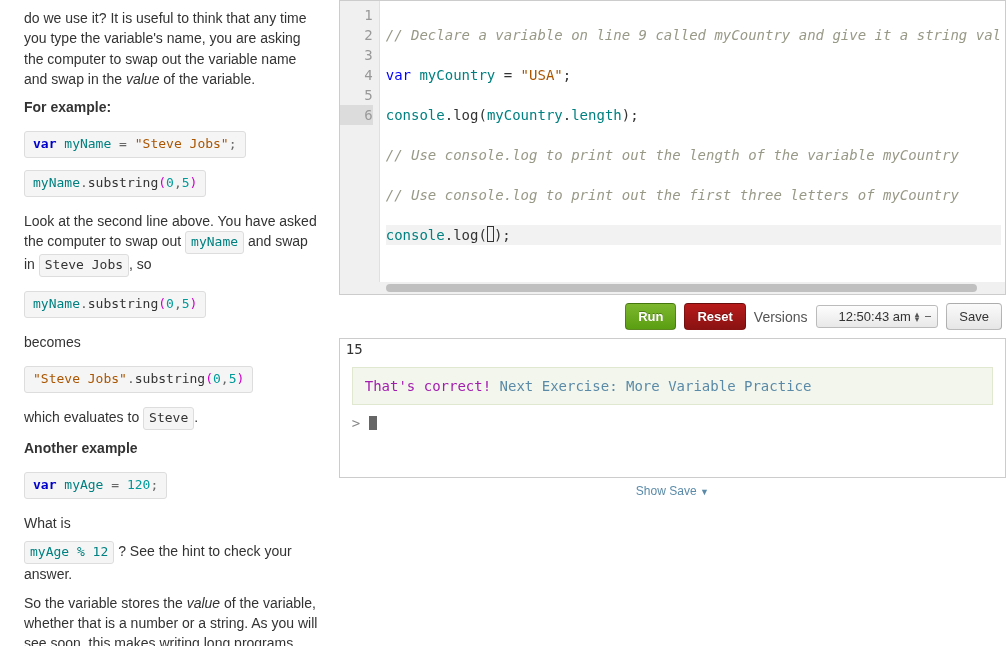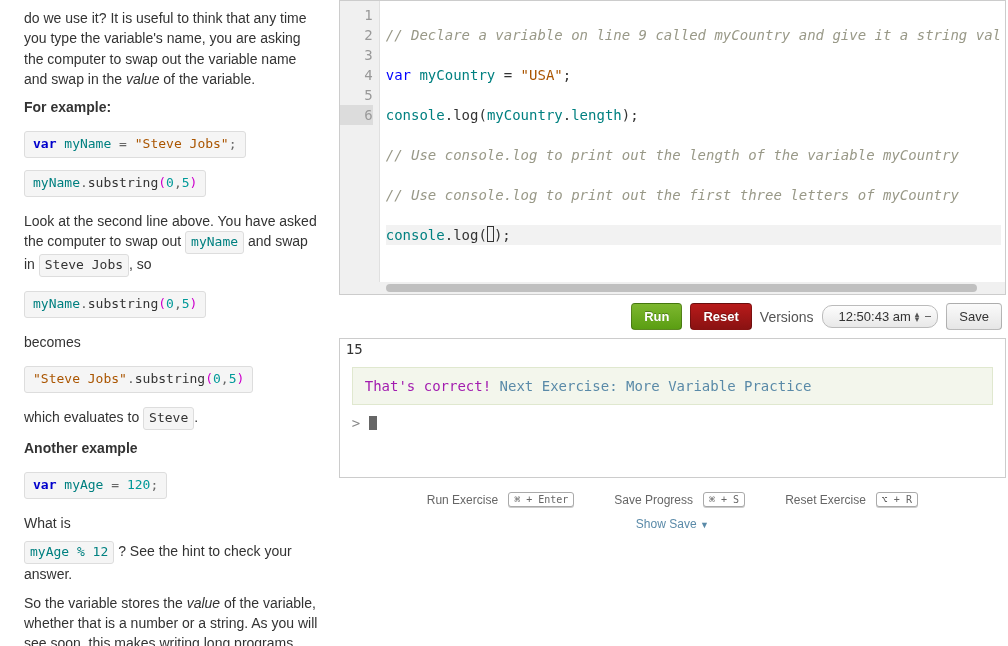--- a/index.html
+++ b/index.html
@@ -144,23 +144,23 @@
   .btn-save{
     background:linear-gradient(#fafafa,#e6e6e6);
     color:#333;
     text-shadow:none;
     font-weight:normal;
   }
   .versions-label{ color:#555; }
   .versions-select{
     font-size:13px;
     border:1px solid #bbb;
-    border-radius:10px;
+    border-radius:3px;
     background:linear-gradient(#fdfdfd,#e8e8e8);
-    padding:3px 18px 3px 16px;
+    padding:3px 18px 3px 22px;
     position:relative;
     display:inline-flex;
     align-items:center;
     gap:4px;
   }
   .versions-select::after{
     content:"";
     position:absolute;
     right:5px; top:50%;
     width:8px;height:10px;
@@ -327,33 +327,19 @@
       <div class="console-msg">
         <span class="correct">That's correct!</span>
         <span class="link">Next Exercise: More Variable Practice</span>
       </div>
       <div class="console-prompt">
         <span>&gt;</span>
         <span class="console-cursor"></span>
       </div>
     </div>
 
-    <div class="shortcuts">
-      <div class="shortcut">
-        <span>Run Exercise</span>
-        <span class="keycap">⌘ + Enter</span>
-      </div>
-      <div class="shortcut">
-        <span>Save Progress</span>
-        <span class="keycap">⌘ + S</span>
-      </div>
-      <div class="shortcut">
-        <span>Reset Exercise</span>
-        <span class="keycap">⌥ + R</span>
-      </div>
-    </div>
     <div class="showmore">
       <span>Show Save</span>
       <span class="showmore-caret">▼</span>
     </div>
 
   </div>
 </div>
 
 </body></html>

